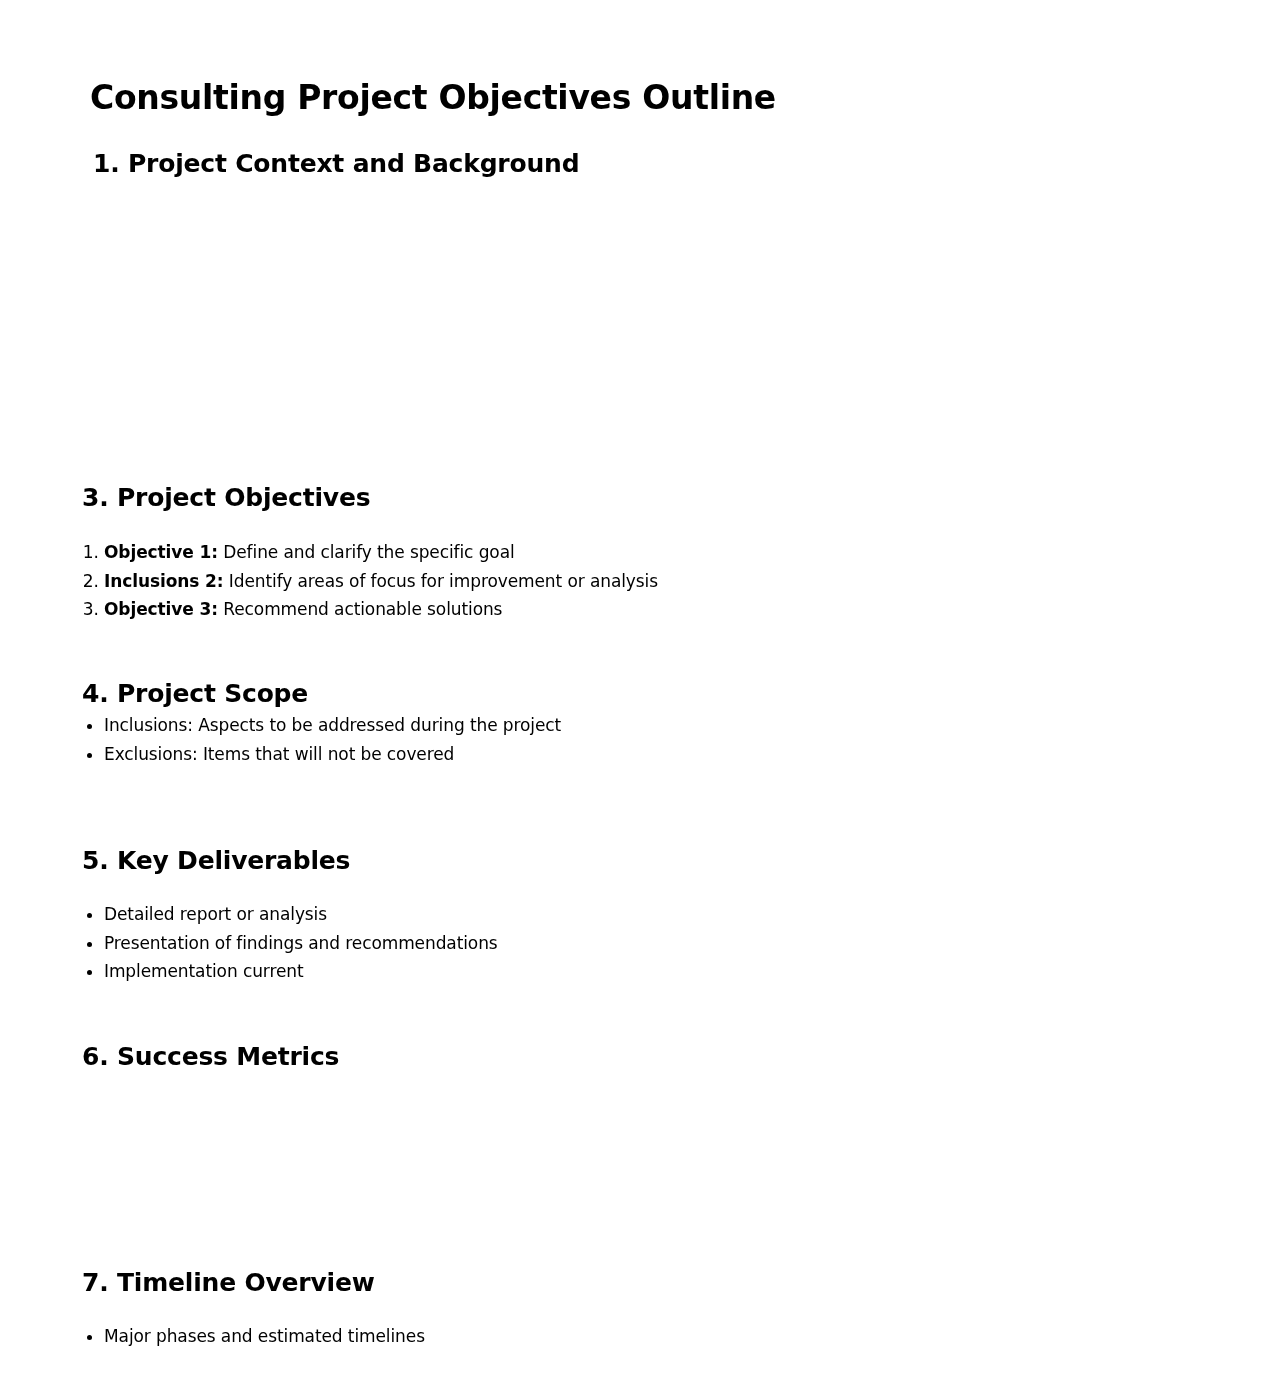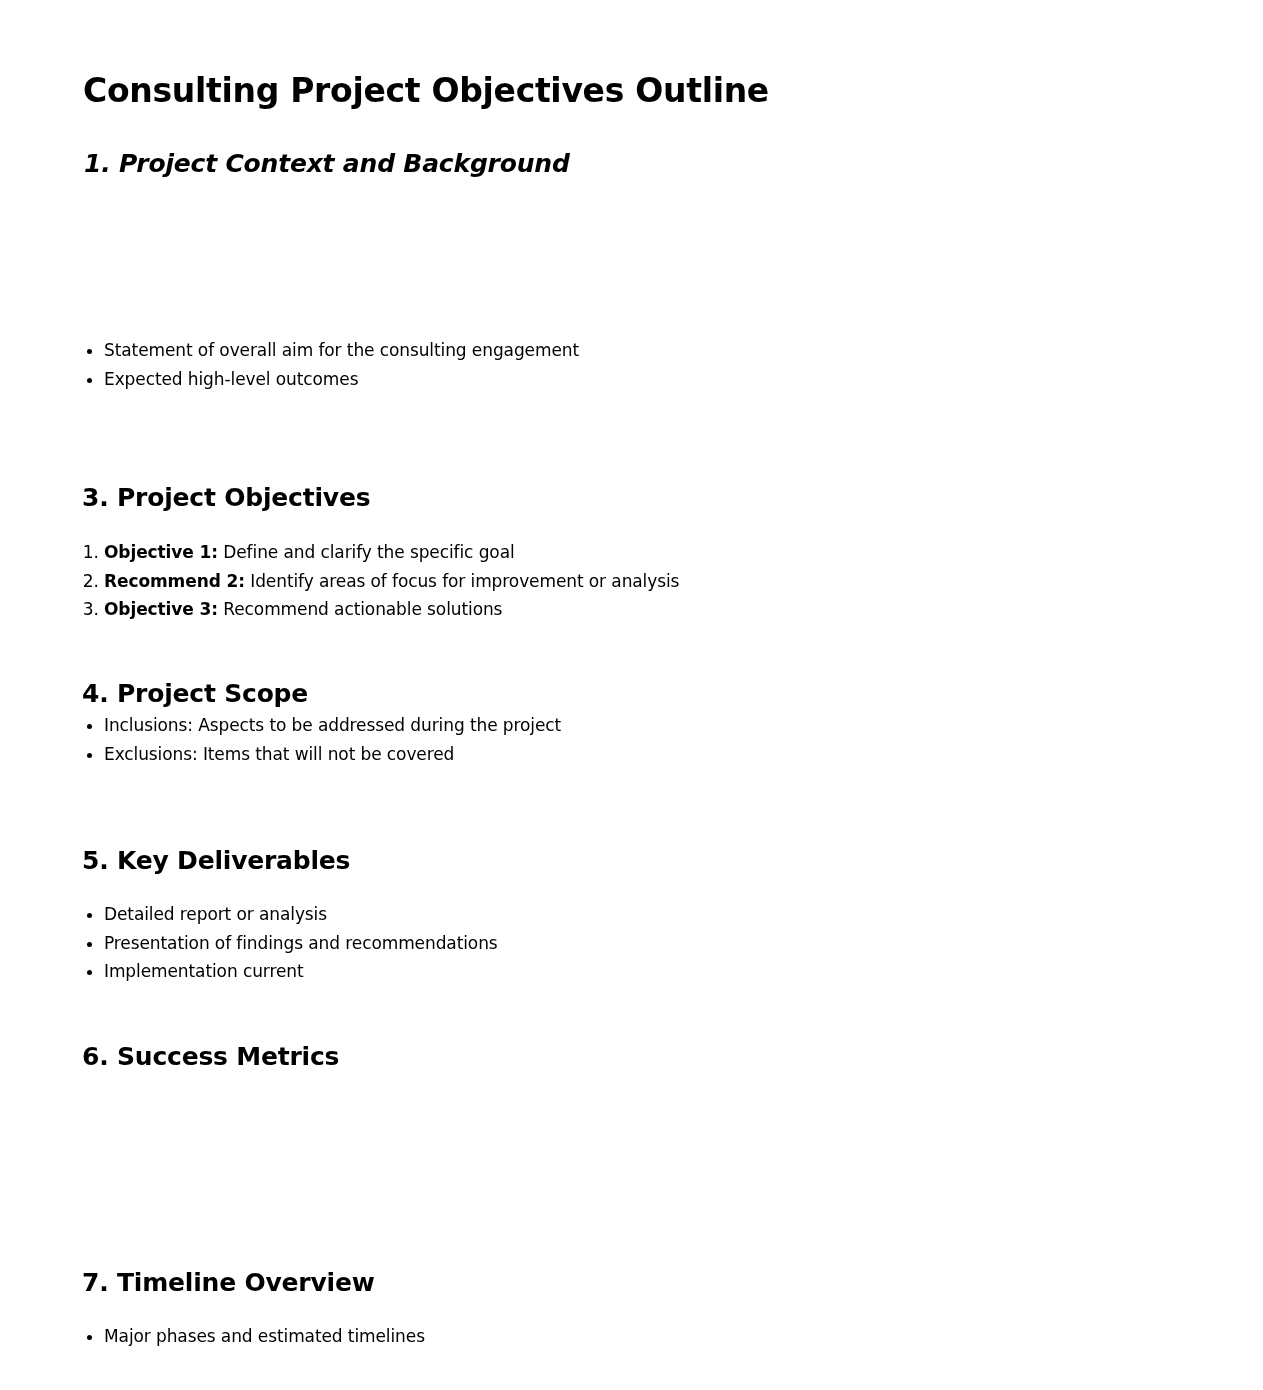--- a/index.html
+++ b/index.html
@@ -4,56 +4,52 @@
   <style>
     html, body { margin: 0; padding: 0; background: #ffffff; }
     body {
       width: 1263px; height: 1390px;
       font-family: "DejaVu Sans", sans-serif;
       color: #000000;
       position: relative;
     }
     .doc { position: absolute; left: 82px; top: 68px; width: 1100px; }
     h1 {
-      font-size: 33px; font-weight: 600; margin: 1px; line-height: 44px;
+      font-size: 33px; font-weight: 600; margin: 8px; line-height: 44px;
       letter-spacing: -0.3px;
     }
     .section { position: relative; }
     h2 {
       font-size: 25px; font-weight: 600; margin: 0; line-height: 34px;
       letter-spacing: -0.2px;
     }
     ul, ol { margin: 0; padding: 0 0 0 22px; }
     li { font-size: 17px; line-height: 28.5px; letter-spacing: -0.1px; }
     ul li { list-style-type: disc; }
     ol li { list-style-type: decimal; }
     b { font-weight: 700; }
   </style>
 </head>
 <body>
 
 <div class="doc">
   <h1>Consulting Project Objectives Outline</h1>
 
-  <div class="section" style="position:absolute; top:79px; left:2px;font-style:italic;">
+  <div class="section" style="position:absolute; top:79px; left:11px;">
     <h2>1. Project Context and Background</h2>
   </div>
 
   <div class="section" style="position:absolute; top:246px; left:0;">
-    <ul style="margin-top:22px;">
-      <li>Statement of overall aim for the consulting engagement</li>
-      <li>Expected high-level outcomes</li>
-    </ul>
   </div>
 
   <div class="section" style="position:absolute; top:413px; left:0;">
     <h2>3. Project Objectives</h2>
     <ol style="margin-top:23px;">
       <li><b>Objective 1:</b><span> Define and clarify the specific goal</span></li>
-      <li><b>Recommend 2:</b><span> Identify areas of focus for improvement or analysis</span></li>
+      <li><b>Inclusions 2:</b><span> Identify areas of focus for improvement or analysis</span></li>
       <li><b>Objective 3:</b><span> Recommend actionable solutions</span></li>
     </ol>
   </div>
 
   <div class="section" style="position:absolute; top:609px; left:0;">
     <h2>4. Project Scope</h2>
     <ul style="">
       <li>Inclusions: Aspects to be addressed during the project</li>
       <li>Exclusions: Items that will not be covered</li>
     </ul>

